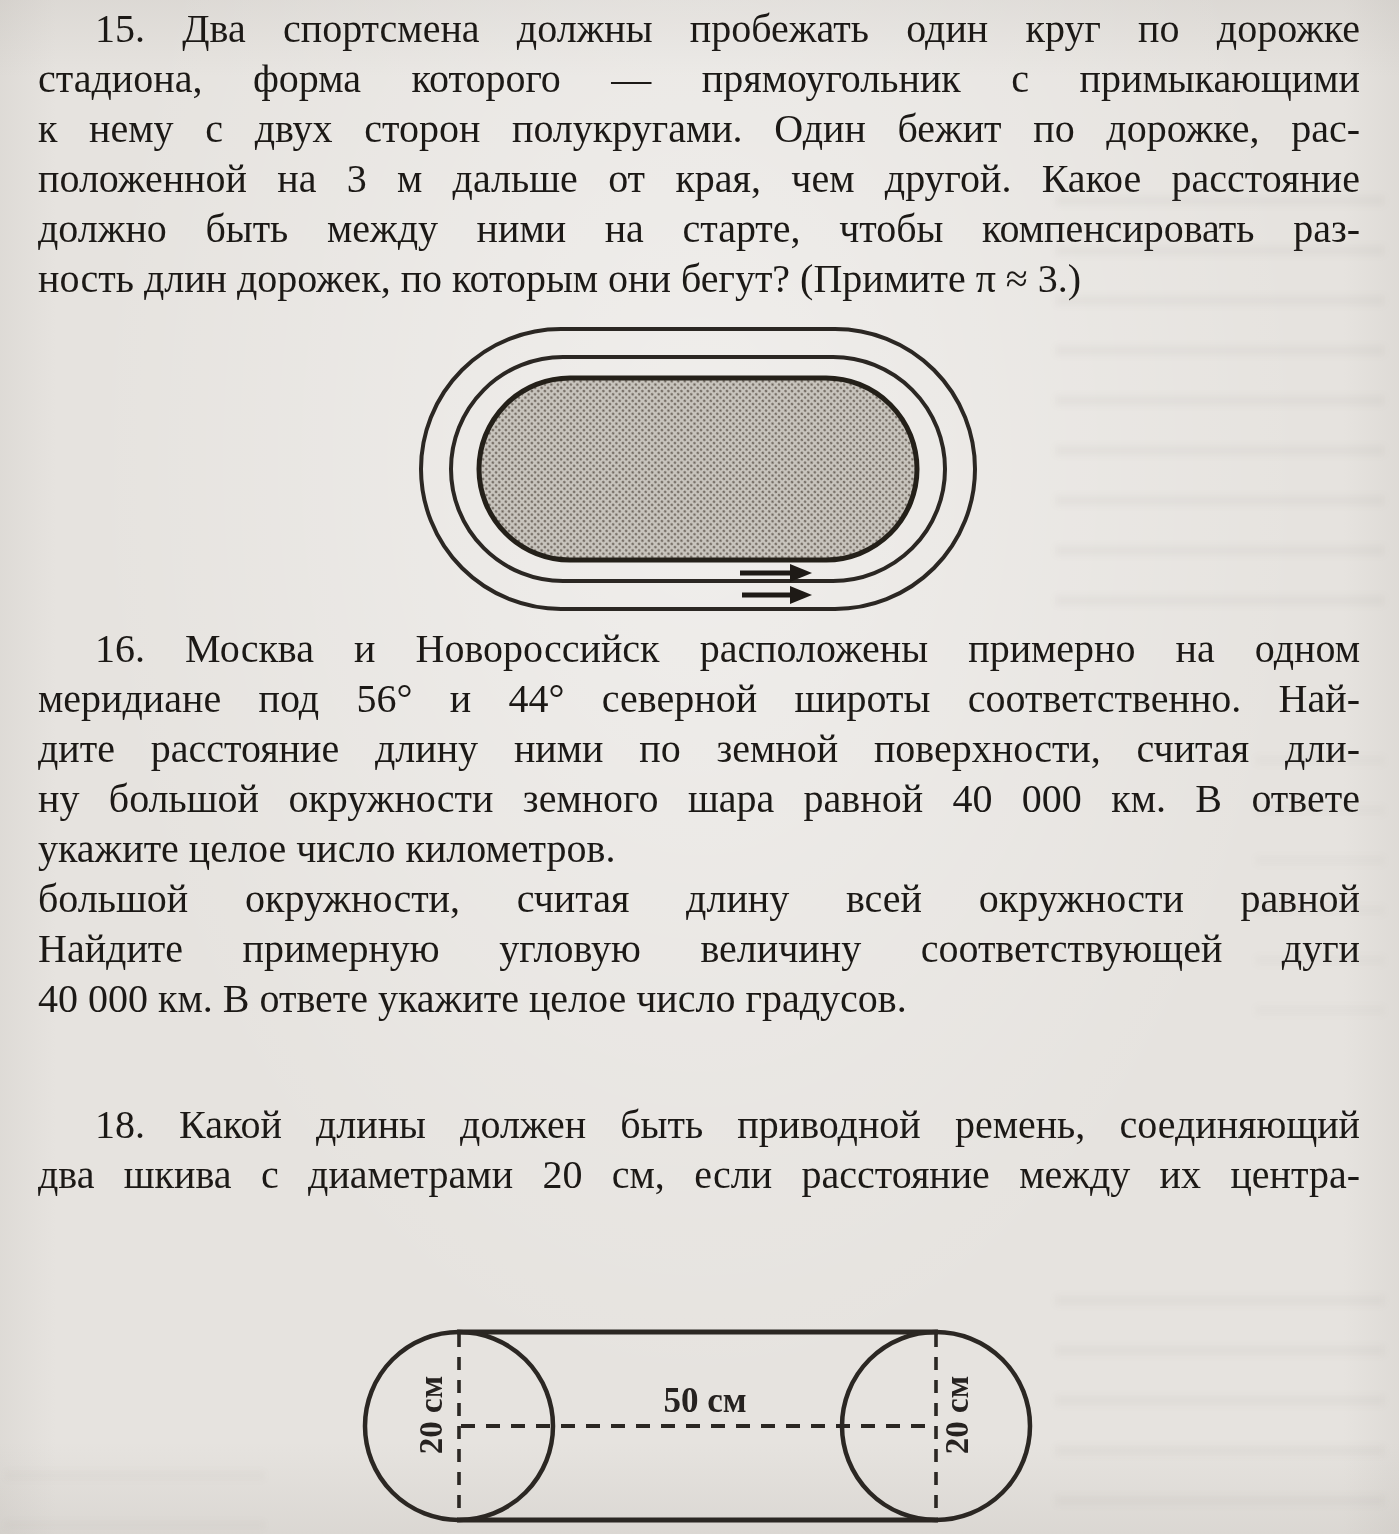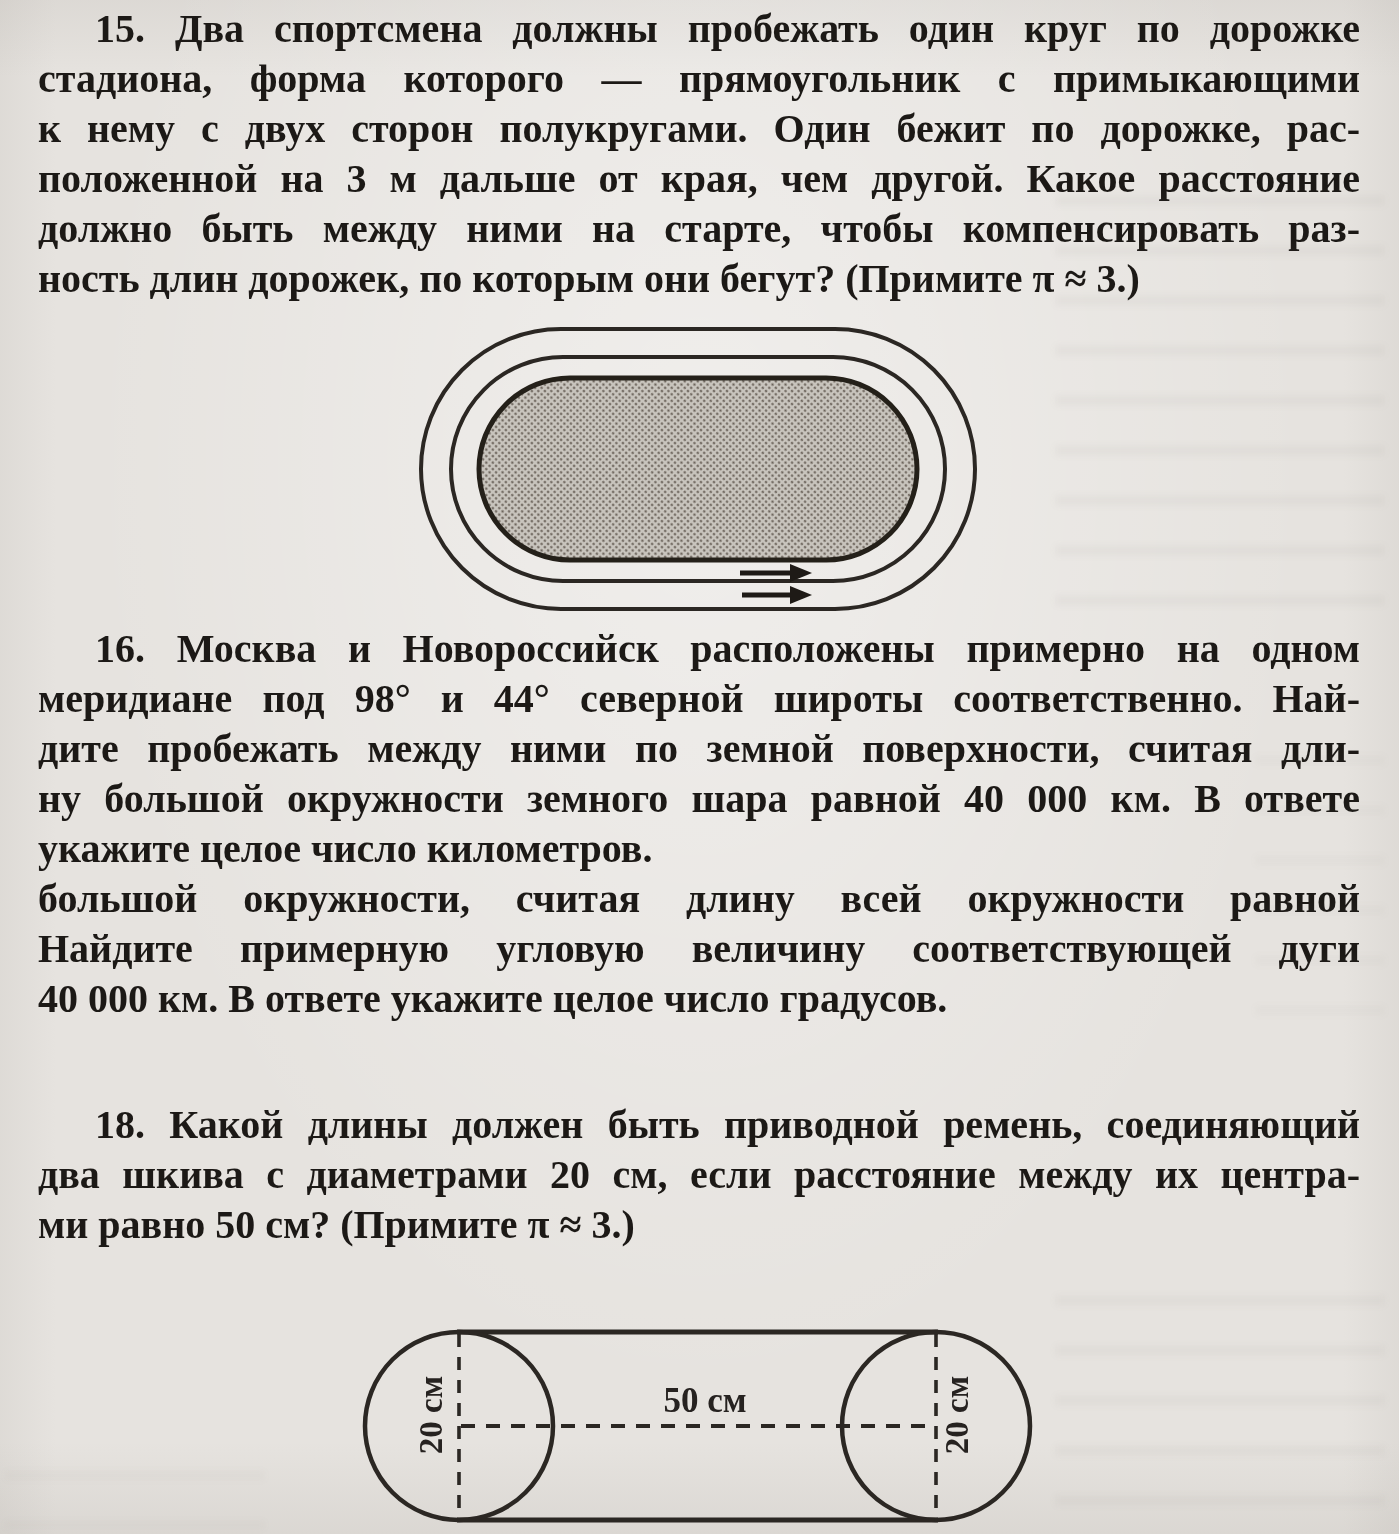--- a/index.html
+++ b/index.html
@@ -12,21 +12,21 @@
     position:relative;width:1399px;height:1534px;
     background-color:#e6e3df;
     background-image:
       radial-gradient(ellipse at 50% 30%, rgba(255,255,255,0.40), rgba(255,255,255,0) 62%),
       linear-gradient(180deg, rgba(150,144,136,0.12), rgba(150,144,136,0) 5%, rgba(150,144,136,0) 94%, rgba(150,144,136,0.14)),
       linear-gradient(90deg, rgba(150,144,136,0.10), rgba(150,144,136,0) 4%, rgba(150,144,136,0) 96%, rgba(150,144,136,0.10));
     color:#1c1916;
   }
   .para{
     position:absolute;left:38px;width:1322px;
-    font-size:40px;font-weight:bold;line-height:50px;
+    font-size:40px;font-weight:normal;line-height:50px;
   }
   .line{
     height:50px;white-space:normal;
     text-align:justify;text-align-last:justify;
   }
   .line.first{padding-left:57px;box-sizing:border-box;}
   .line.last{text-align:right;text-align-last:left;}
   .fig{position:absolute;}
   svg text{
     font-family:"Liberation Serif","DejaVu Serif",serif;
@@ -79,36 +79,35 @@
       </g>
       <g>
         <line x1="324" y1="269" x2="374" y2="269" stroke="#1e1a16" stroke-width="5"></line>
         <polygon points="372,260 394,269 372,278" fill="#1e1a16"></polygon>
       </g>
     </svg>
   </div>
 
   <section class="para" style="top:624px">
     <div class="line first">16. Москва и Новороссийск расположены примерно на одном</div>
-    <div class="line">меридиане под 98° и 44° северной широты соответственно. Най-</div>
-    <div class="line">дите пробежать между ними по земной поверхности, считая дли-</div>
+    <div class="line">меридиане под 56° и 44° северной широты соответственно. Най-</div>
+    <div class="line">дите расстояние длину ними по земной поверхности, считая дли-</div>
     <div class="line">ну большой окружности земного шара равной 40&nbsp;000 км. В ответе</div>
     <div class="line last">укажите целое число километров.</div>
   </section>
 
   <section class="para" style="top:874px">
     <div class="line">большой окружности, считая длину всей окружности равной</div>
     <div class="line">Найдите примерную угловую величину соответствующей дуги</div>
     <div class="line last">40&nbsp;000 км. В ответе укажите целое число градусов.</div>
   </section>
 
   <section class="para" style="top:1100px">
     <div class="line first">18. Какой длины должен быть приводной ремень, соединяющий</div>
     <div class="line">два шкива с диаметрами 20 см, если расстояние между их центра-</div>
-    <div class="line last">ми равно 50 см? (Примите π ≈ 3.)</div>
   </section>
 
   <div class="fig" style="left:330px;top:1326px">
     <svg width="715" height="206" viewBox="0 0 715 206">
 
       <line x1="127" y1="6" x2="608" y2="6" stroke="#2b2723" stroke-width="5"></line>
       <line x1="127" y1="194" x2="608" y2="194" stroke="#2b2723" stroke-width="5"></line>
 
       <circle cx="129" cy="100" r="94" fill="none" stroke="#2b2723" stroke-width="4.5"></circle>
       <circle cx="606" cy="100" r="94" fill="none" stroke="#2b2723" stroke-width="4.5"></circle>

